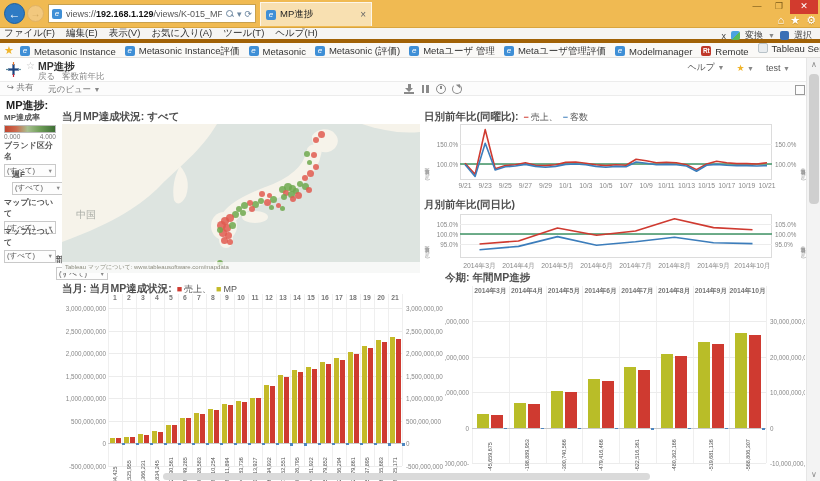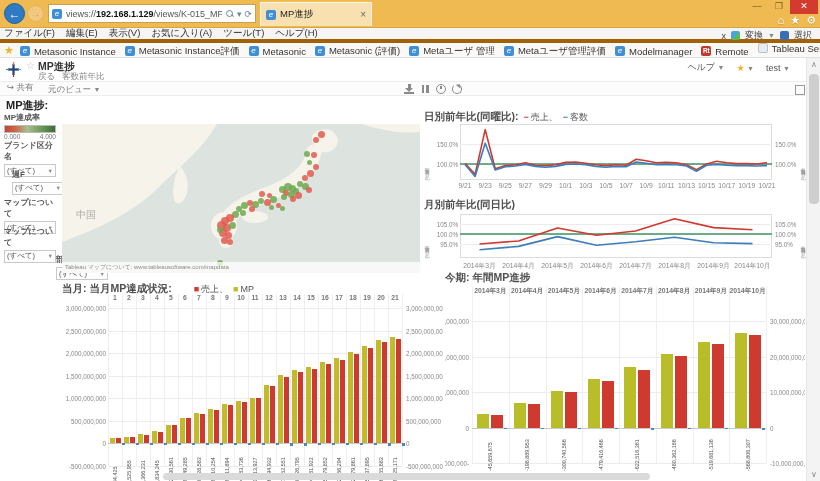--- a/index.html
+++ b/index.html
@@ -231,20 +231,21 @@
       </div>
       <div style="position: absolute; left: 12px; top: 144px; margin-left: 40px;">
         <div class="flabel" style="margin-bottom: 2px;">部署名</div>
         <div class="fselect">
           <span>(すべて)</span>
           <span style="font-size: 5.5px; color: rgb(136, 136, 136);">▼</span>
         </div>
       </div>
     </div>
   <div class="abs" id="mapPanel" style="left:62px;top:110px;width:358px;height:163px">
+      <div class="ptitle" style="position: absolute; left: 0px; top: 0px;">当月MP達成状況: すべて</div>
       <div style="position: absolute; left: 0px; top: 14px; width: 358px; height: 149px; background: rgb(221, 228, 224); overflow: hidden;"><svg width="358" height="149" viewBox="0 0 358 149">
           <path d="M0,0 H155 C138,28 118,42 98,62 C80,80 55,98 0,118 Z" fill="#f6f3ea"></path>
           <path d="M118,42 C125,50 128,60 124,72 C120,80 115,82 112,76 C110,66 112,52 118,42 Z" fill="#f6f3ea"></path>
           <path d="M300,0 H358 V8 C338,10 318,6 300,0 Z" fill="#f6f3ea"></path>
           <path d="M250,12 C255,4 268,3 273,10 C279,16 275,26 266,28 C257,30 249,22 250,12 Z" fill="#f6f3ea"></path>
           <path d="M252,28 C248,50 228,62 206,70 C188,77 174,84 168,92" fill="none" stroke="#f6f3ea" stroke-width="15" stroke-linecap="round"></path>
           <ellipse cx="162" cy="102" rx="13" ry="14" fill="#f6f3ea"></ellipse>
           <ellipse cx="164" cy="116" rx="7" ry="8" fill="#f6f3ea"></ellipse>
           <ellipse cx="193" cy="93" rx="13" ry="6" fill="#f6f3ea"></ellipse>
           <circle cx="155" cy="140" r="3" fill="#f6f3ea"></circle>
@@ -314,21 +315,21 @@
       <div class="xtick" style="left: 113.5px; top: 63px; width: 40px;">2014年5月</div>
       <div class="xtick" style="left: 152.5px; top: 63px; width: 40px;">2014年6月</div>
       <div class="xtick" style="left: 191.5px; top: 63px; width: 40px;">2014年7月</div>
       <div class="xtick" style="left: 230.5px; top: 63px; width: 40px;">2014年8月</div>
       <div class="xtick" style="left: 269.5px; top: 63px; width: 40px;">2014年9月</div>
       <div class="xtick" style="left: 308.5px; top: 63px; width: 40px;">2014年10月</div>
     </div>
   <div class="abs" id="chart-month_mp" style="left:62px;top:282px;width:381px;height:199px;overflow:hidden">
       <div style="position: absolute; left: 0px; top: 0px; display: flex; align-items: baseline;">
         <span class="ptitle">当月: 当月MP達成状況: </span>
-        <span style="font-size: 9px; color: rgb(85, 85, 85); margin-left: 20px;"><span class="legend-mark" style="color: rgb(207, 58, 48);">■</span><span>売上</span></span>
+        <span style="font-size: 9px; color: rgb(85, 85, 85); margin-left: 3px;"><span class="legend-mark" style="color: rgb(207, 58, 48);">■</span><span>売上</span></span>
         <span style="font-size: 9px; color: rgb(85, 85, 85);"> 、</span>
         <span style="font-size: 9px; color: rgb(85, 85, 85); margin-left: 3px;"><span class="legend-mark" style="color: rgb(196, 186, 40);">■</span><span>MP</span></span>
       </div>
       <div class="gridv" style="left: 46px; top: 12px; height: 172px;"></div>
       <div class="gridv" style="left: 60px; top: 12px; height: 172px;"></div>
       <div class="gridv" style="left: 74px; top: 12px; height: 172px;"></div>
       <div class="gridv" style="left: 88px; top: 12px; height: 172px;"></div>
       <div class="gridv" style="left: 102px; top: 12px; height: 172px;"></div>
       <div class="gridv" style="left: 116px; top: 12px; height: 172px;"></div>
       <div class="gridv" style="left: 130px; top: 12px; height: 172px;"></div>

